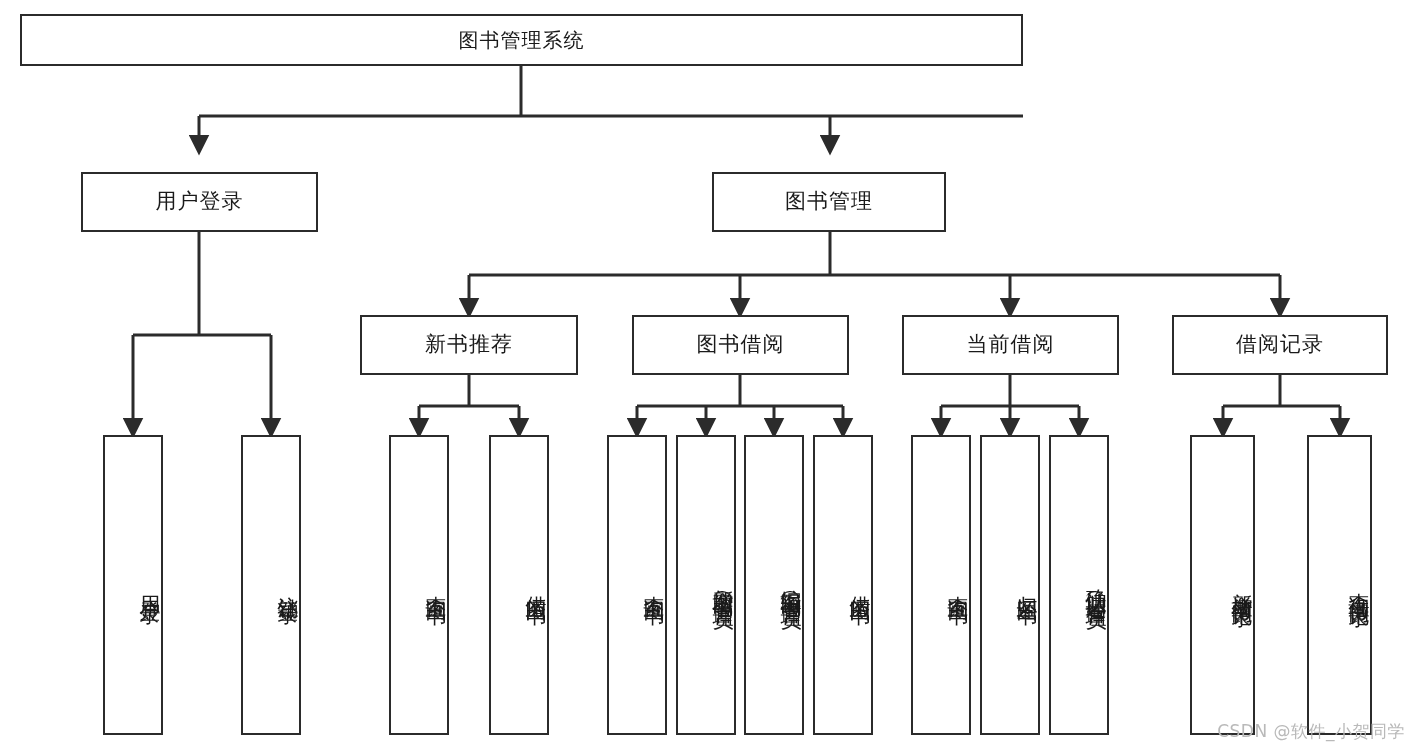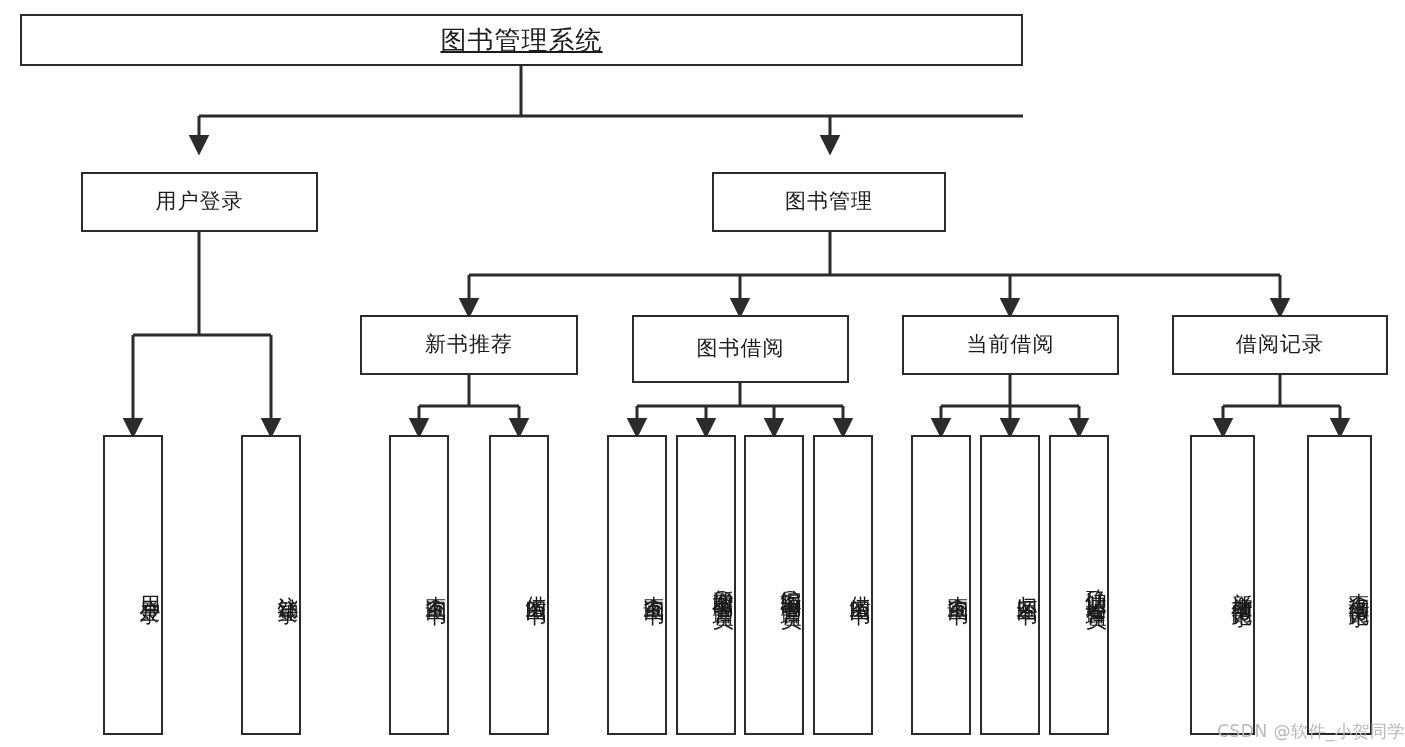--- a/index.html
+++ b/index.html
@@ -38,22 +38,21 @@
     color: #1a1a1a;
     z-index: 2;
   }
   .node-h {
     font-size: 21px;
     line-height: 1.1;
     letter-spacing: 1px;
     white-space: nowrap;
   }
   .node-root {
-    font-size: 26px;
-    text-decoration: underline;
+    font-size: 20px;
   }
   .node-v {
     font-size: 21px;
     letter-spacing: 2px;
     writing-mode: vertical-rl;
     text-orientation: upright;
     line-height: 1.05;
     padding: 6px 0;
     align-items: flex-start;
     justify-content: center;
@@ -143,21 +142,21 @@
   </div>
 
   <div class="node node-h" style="left:712px; top:172px; width:234px; height:60px;">
     <span>图书管理</span>
   </div>
 
   <div class="node node-h" style="left:360px; top:315px; width:218px; height:60px;">
     <span>新书推荐</span>
   </div>
 
-  <div class="node node-h" style="left:632px; top:315px; width:217px; height:68px;">
+  <div class="node node-h" style="left:632px; top:315px; width:217px; height:60px;">
     <span>图书借阅</span>
   </div>
 
   <div class="node node-h" style="left:902px; top:315px; width:217px; height:60px;">
     <span>当前借阅</span>
   </div>
 
   <div class="node node-h" style="left:1172px; top:315px; width:216px; height:60px;">
     <span>借阅记录</span>
   </div>

